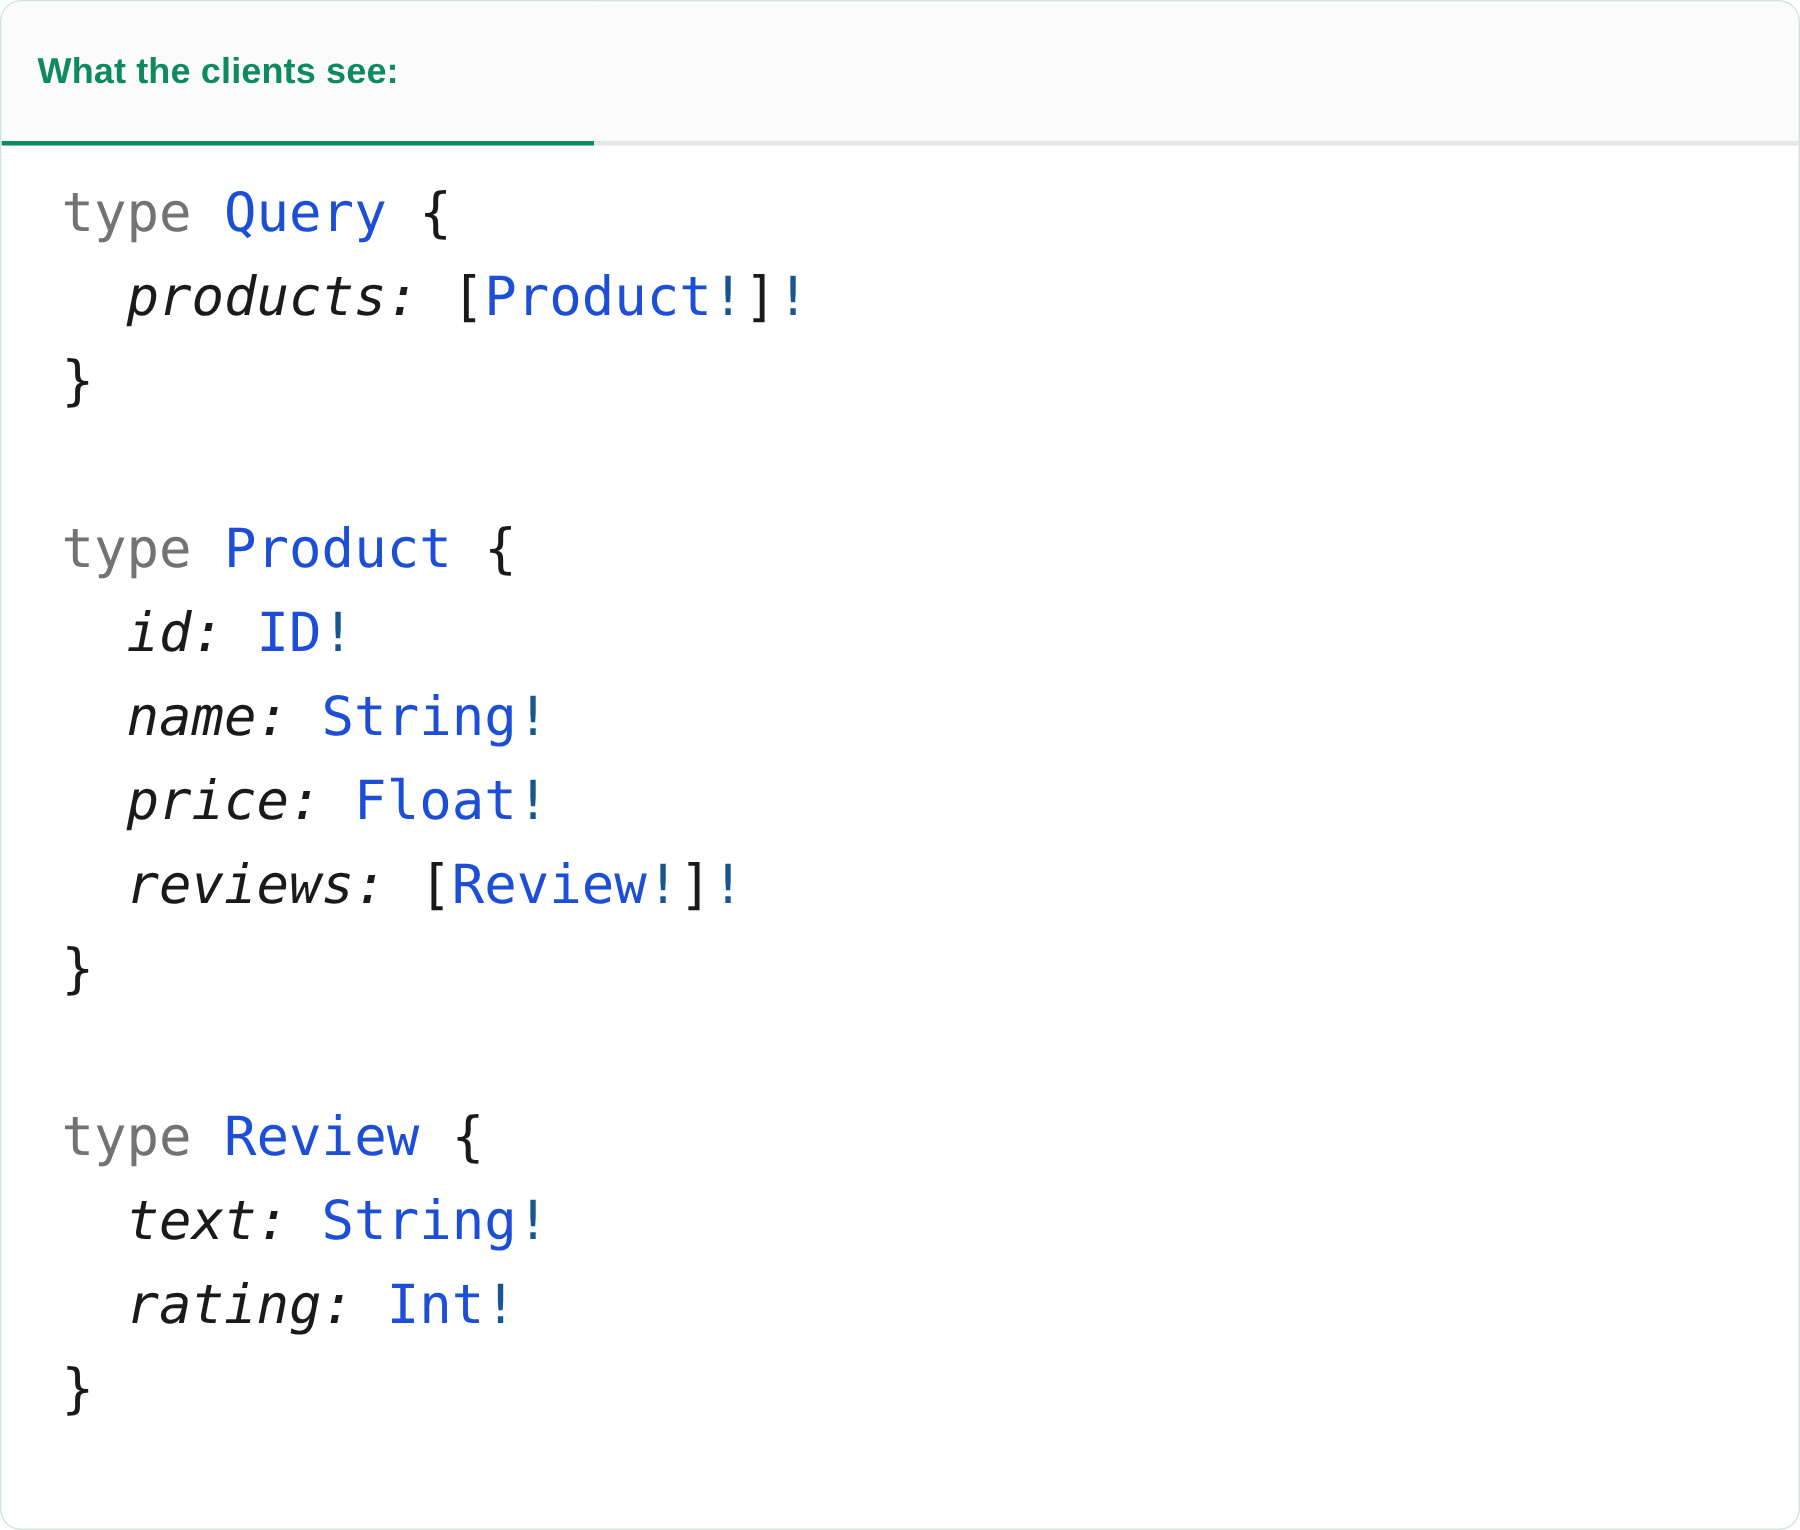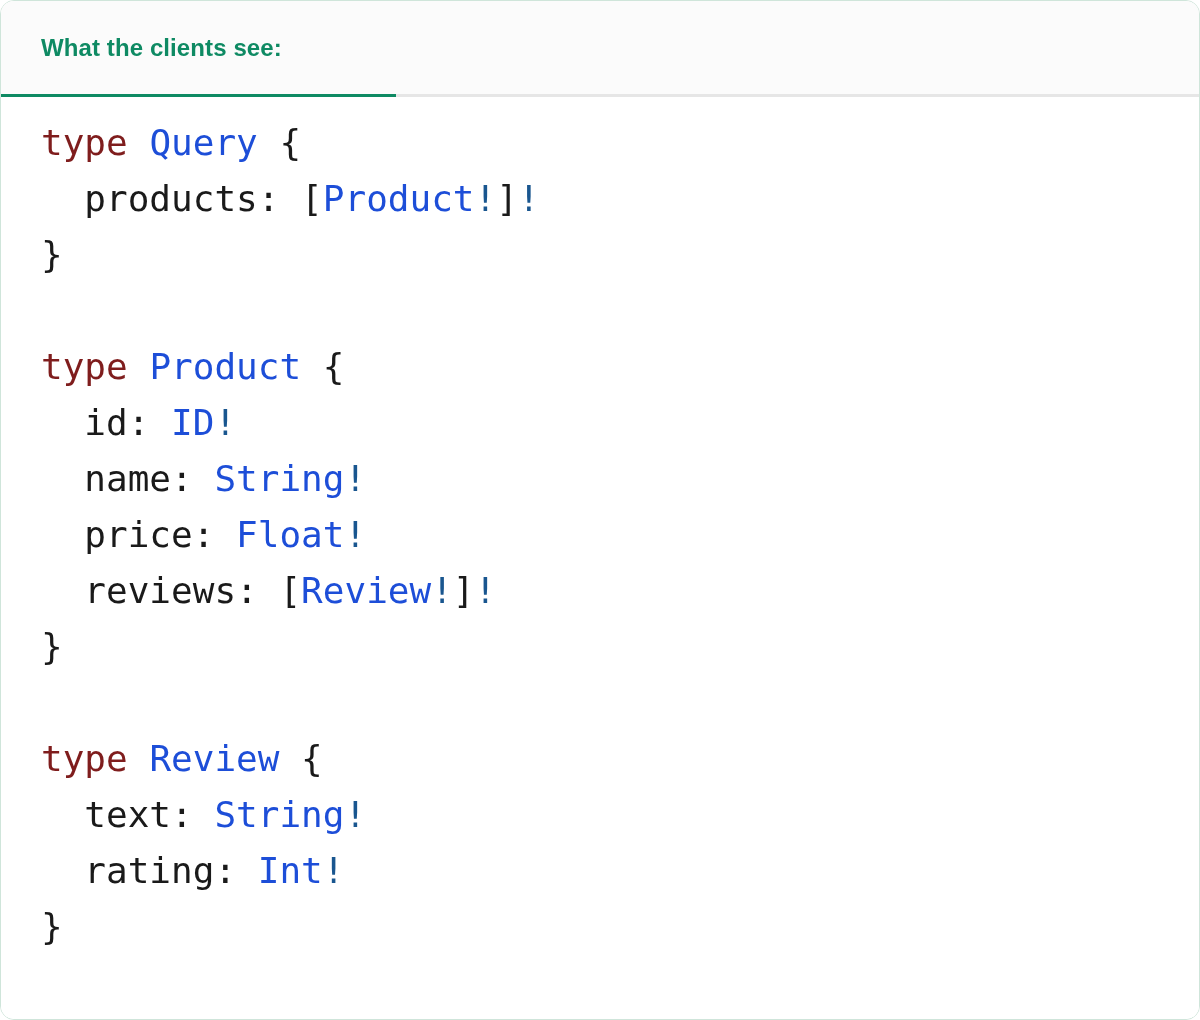--- a/index.html
+++ b/index.html
@@ -39,21 +39,21 @@
   }
   .tab {
     position: absolute;
     left: 0;
     top: 0;
     width: 395px;
     height: 96px;
     box-sizing: border-box;
     display: flex;
     align-items: center;
-    padding-left: 40px;
+    padding-left: 24px;
     border-bottom: 3px solid #0e8a63;
     background: #fbfbfb;
     cursor: pointer;
   }
   .tab-label {
     color: #0e8a63;
     font-size: 24px;
     font-weight: 600;
     letter-spacing: 0.1px;
     line-height: 1;
@@ -76,24 +76,24 @@
     white-space: pre;
     color: #1a1a1a;
     font-weight: 500;
   }
   .code-line {
     white-space: pre;
     min-height: 56px;
   }
   .code-line.blank { height: 56px; }
 
-  .tok-kw   { color: #7f1d1d; }       
+  .tok-kw   { color: #737373; }       
   .tok-type { color: #1d4ed8; }       
   .tok-punc { color: #1a1a1a; }       
-  .tok-field{ color: #1a1a1a; }       
+  .tok-field{ color: #1a1a1a; font-style: italic; }       
   .tok-bang { color: #19568f; }       
 </style>
 </head>
 <body>
 
 <div class="card">
 
   <div class="tabbar">
     <div class="tab">
       <span class="tab-label">What the clients see:</span>

